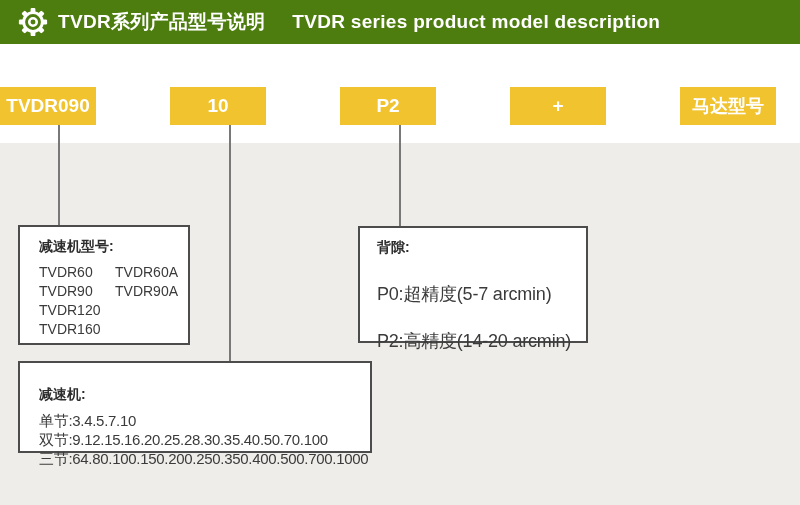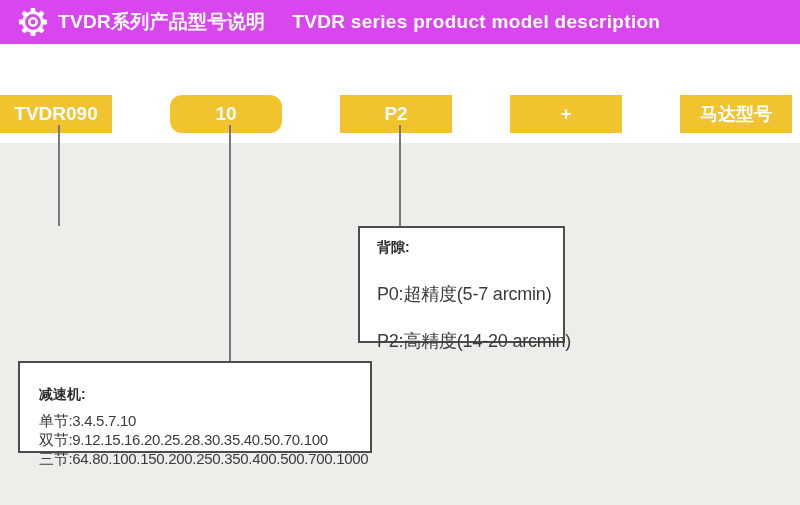--- a/index.html
+++ b/index.html
@@ -5,57 +5,57 @@
   * { margin:0; padding:0; box-sizing:border-box; }
   html,body { background:#fff; }
   .page {
     position:relative; width:800px; height:505px; overflow:hidden;
     background:#ffffff;
     font-family:"Liberation Sans","DejaVu Sans",sans-serif;
   }
   
   .topbar {
     position:absolute; left:0; top:0; width:800px; height:44px;
-    background:#d946ef; display:flex; align-items:center; padding-left:15px;
+    background:#4d7c0f; display:flex; align-items:center; padding-left:15px;
   }
   .gear { width:36px; height:36px; display:inline-flex; align-items:center; justify-content:center; }
   .topbar h1 {
     color:#ffffff; font-size:19px; font-weight:bold; letter-spacing:0.3px; white-space:nowrap;
   }
   .t-zh { margin-left:7px; }
   .t-en { margin-left:27px; }
   
   .seg {
-    position:absolute; top:95px; width:112px; height:38px;
+    position:absolute; top:87px; width:96px; height:38px;
     background:#F0C32F; color:#ffffff; font-size:19px; font-weight:bold;
     display:flex; align-items:center; justify-content:center; white-space:nowrap;
   }
   .seg0 { left:0px; }
-  .seg1 { left:170px;border-radius:12px; }
+  .seg1 { left:170px; }
   .seg2 { left:340px; }
   .seg3 { left:510px; }
   .seg4 { left:680px; font-size:18px; }
   
   .panel { position:absolute; left:0; top:143px; width:800px; height:362px; background:#EEEDEA; }
   
   .vline { position:absolute; width:2px; background:#787878; }
   .l1 { left:58px;  top:125px; height:101px; }
   .l2 { left:229px; top:125px; height:237px; }
   .l3 { left:399px; top:125px; height:102px; }
   
   .callout {
     position:absolute; background:#ffffff; border:2px solid #4C4C4C;
     color:#3B3B3B; font-size:14px;
   }
   .callout h2 { font-size:14px; font-weight:bold; color:#2D2D2D; margin-bottom:7px; white-space:nowrap; }
   .callout .item { line-height:19px; white-space:nowrap; }
   .c-model { left:18px; top:225px; width:172px; height:120px; padding:11px 0 0 19px; }
   .c-model .cols { display:flex; }
   .c-model .col1 { width:76px; }
-  .c-backlash { left:358px; top:226px; width:207px; height:117px; padding:11px 0 8px 17px; }
+  .c-backlash { left:358px; top:226px; width:230px; height:117px; padding:11px 0 8px 17px; }
   .c-backlash .item { font-size:18px; letter-spacing:-0.2px;margin-top:28px; }
   .c-ratio { left:18px; top:361px; width:354px; height:92px; padding:23px 0 0 19px; }
   .c-ratio .item { font-size:15px; letter-spacing:-0.3px; }
 </style>
 </head>
 <body>
 
 <div class="page">
 
   <header class="topbar">
@@ -84,20 +84,35 @@
   <div class="seg seg2">P2</div>
   <div class="seg seg3">+</div>
   <div class="seg seg4">马达型号</div>
 
   <div class="panel"></div>
 
   <div class="vline l1"></div>
   <div class="vline l2"></div>
   <div class="vline l3"></div>
 
+  <section class="callout c-model">
+    <h2>减速机型号:</h2>
+    <div class="cols">
+      <div class="col1">
+        <div class="item">TVDR60</div>
+        <div class="item">TVDR90</div>
+        <div class="item">TVDR120</div>
+        <div class="item">TVDR160</div>
+      </div>
+      <div class="col2">
+        <div class="item">TVDR60A</div>
+        <div class="item">TVDR90A</div>
+      </div>
+    </div>
+  </section>
 
   <section class="callout c-backlash">
     <h2>背隙:</h2>
     <div class="item">P0:超精度(5-7 arcmin)</div>
     <div class="item">P2:高精度(14-20 arcmin)</div>
   </section>
 
   <section class="callout c-ratio">
     <h2>减速机:</h2>
     <div class="item">单节:3.4.5.7.10</div>

